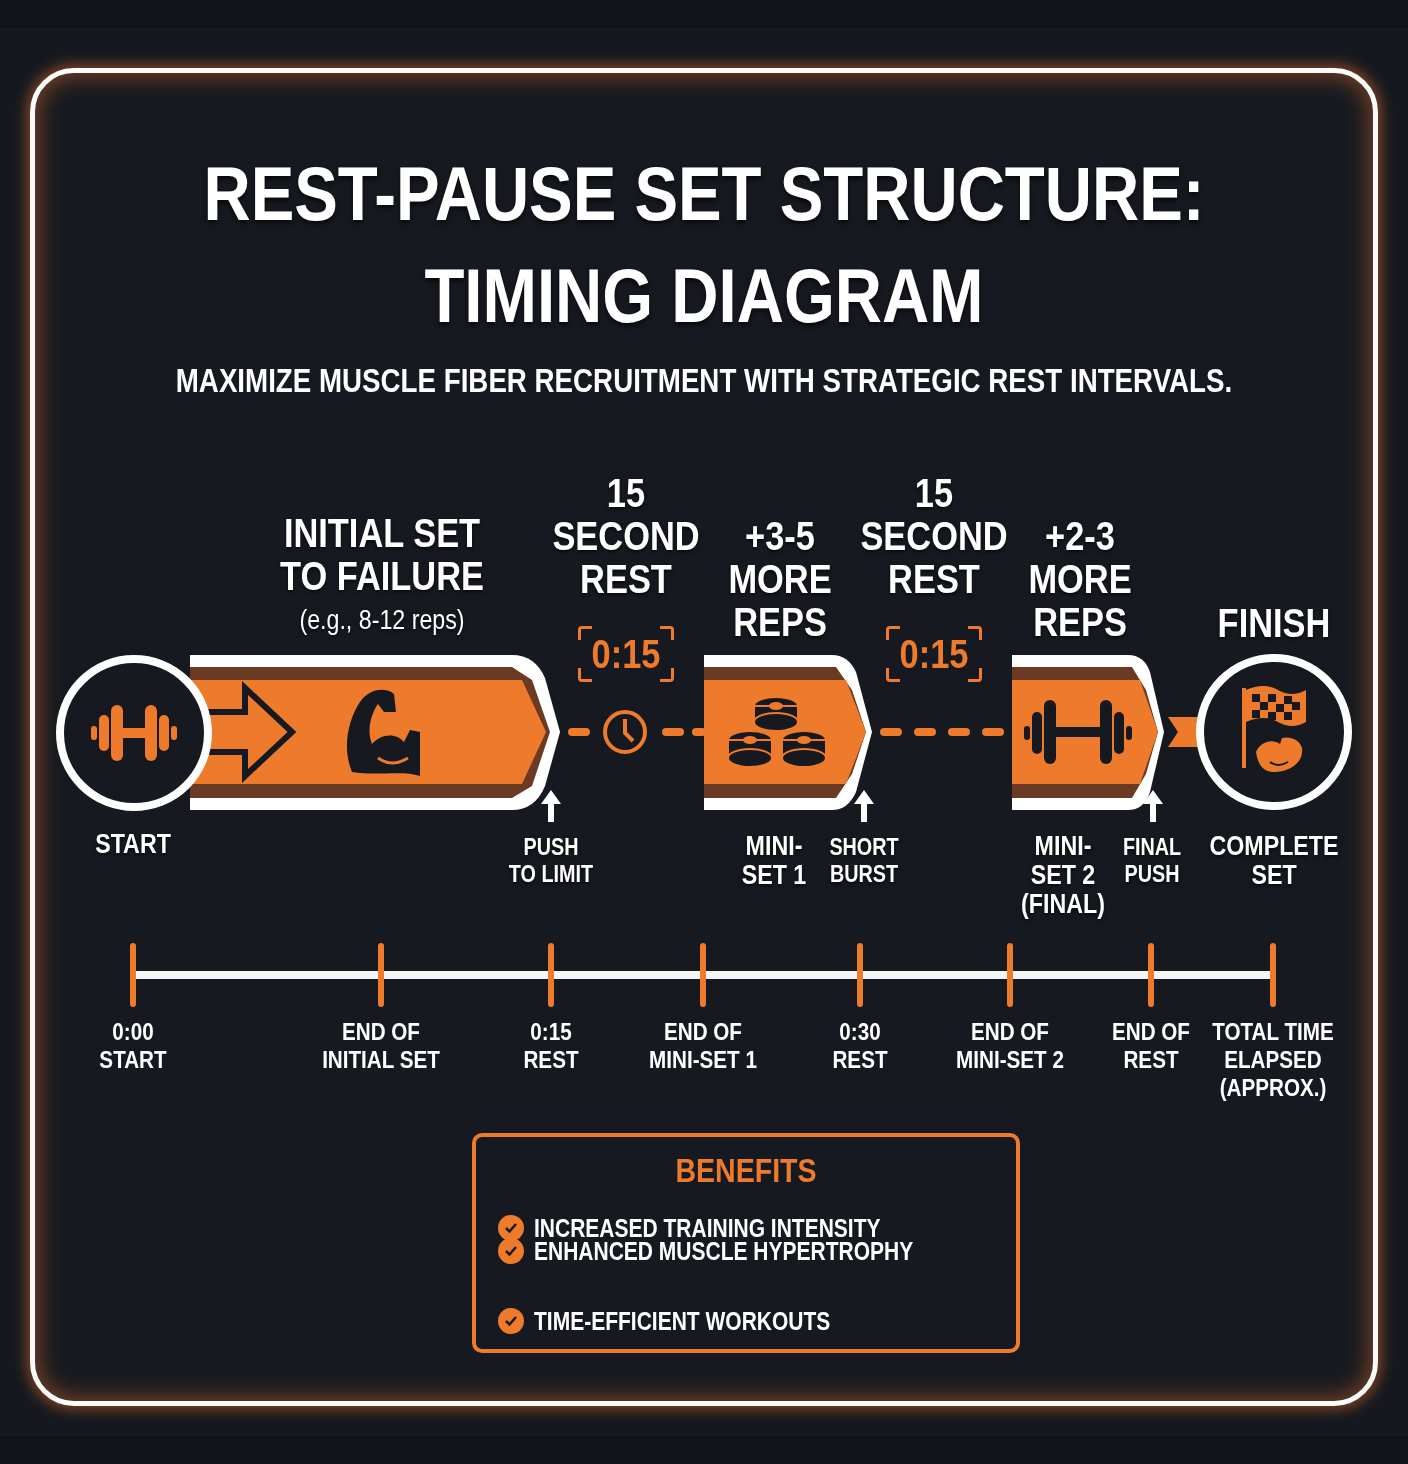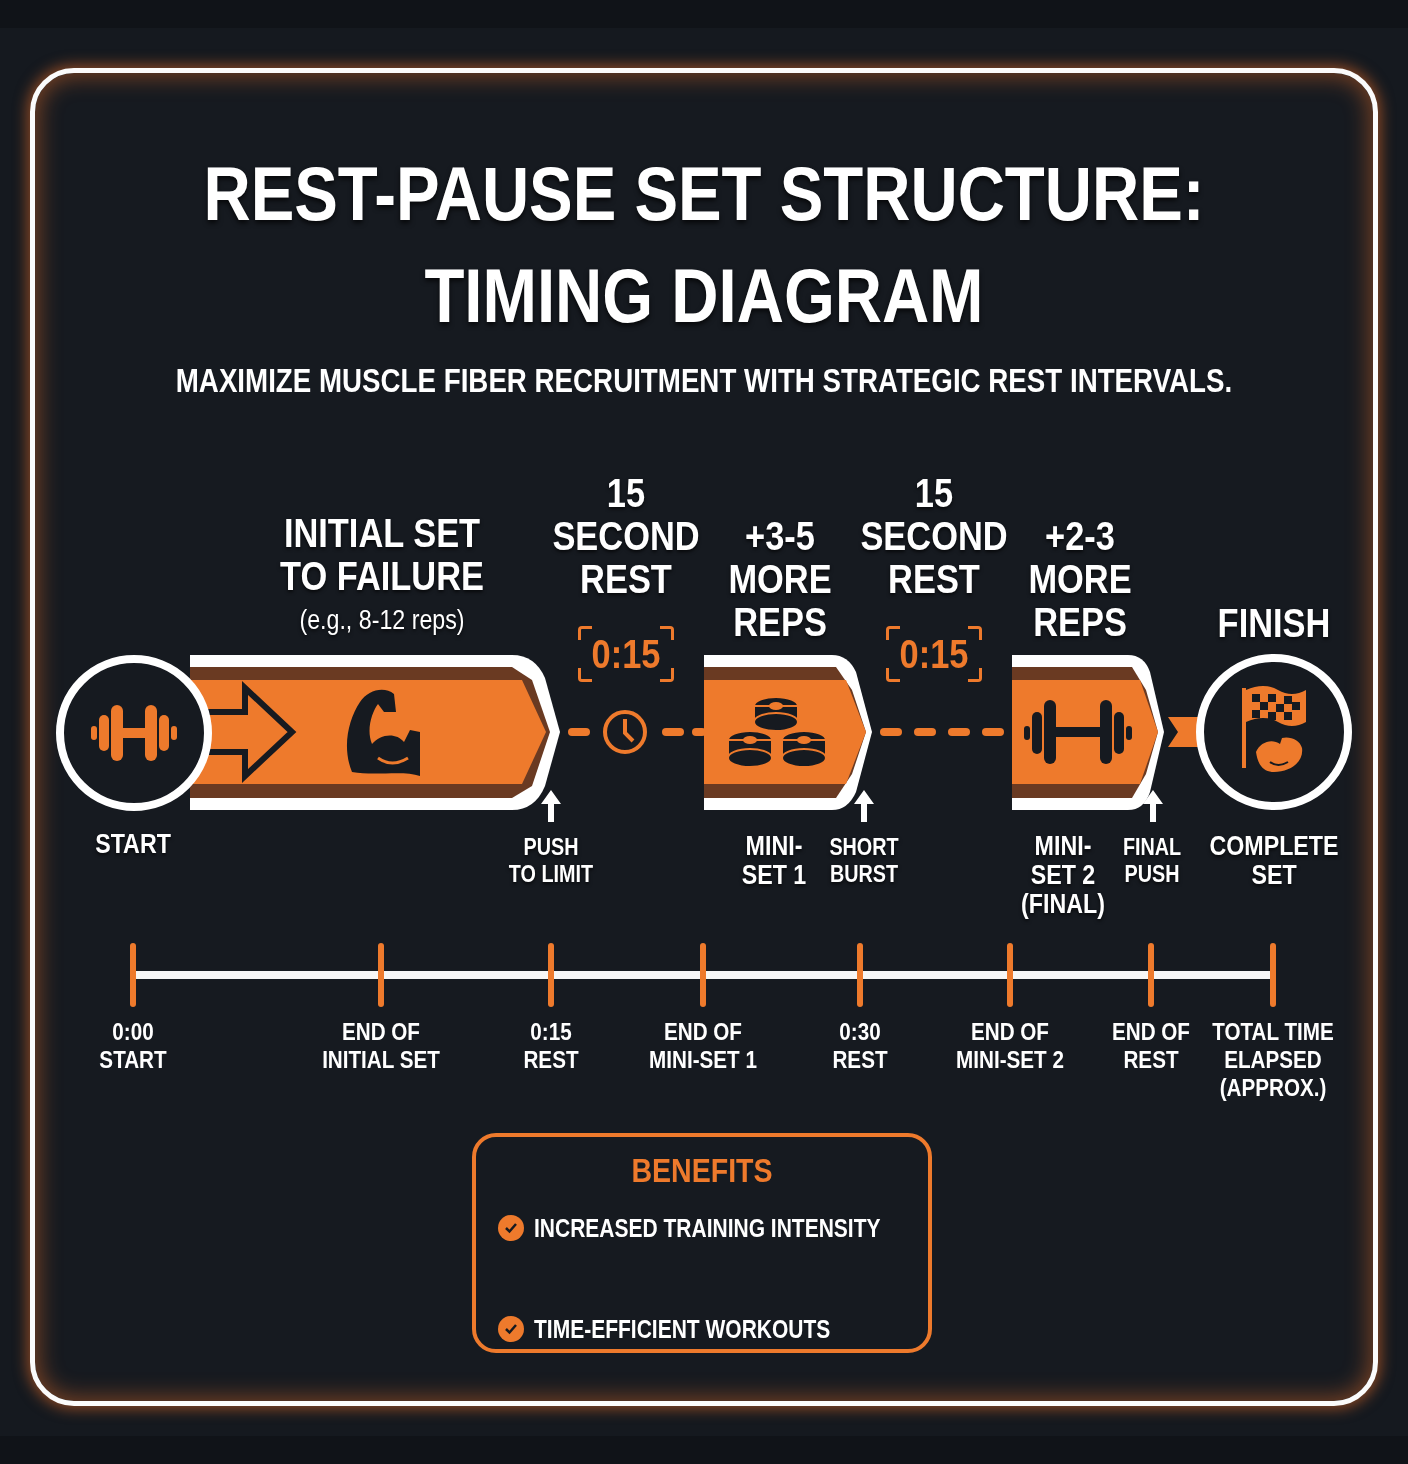--- a/index.html
+++ b/index.html
@@ -54,22 +54,22 @@
     border: 8px solid #ffffff; background: #161a20;
     display: flex; align-items: center; justify-content: center;
   }
   .axis-line { position: absolute; left: 133px; top: 971px; width: 1140px; height: 8px; background: #f6f6f6; border-radius: 3px; }
   .tick { position: absolute; top: 943px; width: 6px; height: 64px; background: #ee7a2c; border-radius: 3px; margin-left: -3px; }
   .tick-label {
     position: absolute; top: 1018px; width: 160px; margin-left: -80px; text-align: center;
     font-size: 24px; line-height: 28px; font-weight: 700; transform: scaleX(0.86);
   }
   .benefits {
-    position: absolute; left: 472px; top: 1133px; width: 460px; height: 220px;
-    border: 4px solid #ee7a2c; border-radius: 24px; background: #161a20;
+    position: absolute; left: 472px; top: 1133px; width: 548px; height: 220px;
+    border: 4px solid #ee7a2c; border-radius: 10px; background: #161a20;
   }
   .benefits-title {
     position: absolute; left: 0; top: 14px; width: 100%; text-align: center;
     color: #ee7a2c; font-weight: 700; font-size: 34px; transform: scaleX(0.84);
   }
   .benefit {
     position: absolute; left: 22px; height: 30px; display: flex; align-items: center; gap: 10px;
   }
   .check {
     width: 26px; height: 26px; border-radius: 50%; background: #ee7a2c;
@@ -311,21 +311,29 @@
 <div class="benefits">
   <div class="benefits-title">BENEFITS</div>
   <div class="benefit" style="top:64px;margin-top:12px;">
     <span class="check">
         <svg width="14" height="12" viewBox="0 0 14 12">
           <path d="M2 6 L5.5 9.5 L12 2" fill="none" stroke="#161a20" stroke-width="2.5"></path>
         </svg>
       </span>
     <span class="benefit-text">INCREASED TRAINING INTENSITY</span>
   </div>
-  <div class="benefit" style="top:177px;justify-content:center;">
+  <div class="benefit" style="top:99px;">
+    <span class="check">
+        <svg width="14" height="12" viewBox="0 0 14 12">
+          <path d="M2 6 L5.5 9.5 L12 2" fill="none" stroke="#161a20" stroke-width="2.5"></path>
+        </svg>
+      </span>
+    <span class="benefit-text">ENHANCED MUSCLE HYPERTROPHY</span>
+  </div>
+  <div class="benefit" style="top:169px;justify-content:center;">
     <span class="check">
         <svg width="14" height="12" viewBox="0 0 14 12">
           <path d="M2 6 L5.5 9.5 L12 2" fill="none" stroke="#161a20" stroke-width="2.5"></path>
         </svg>
       </span>
     <span class="benefit-text">TIME-EFFICIENT WORKOUTS</span>
   </div>
 </div>
 
 </body></html>

